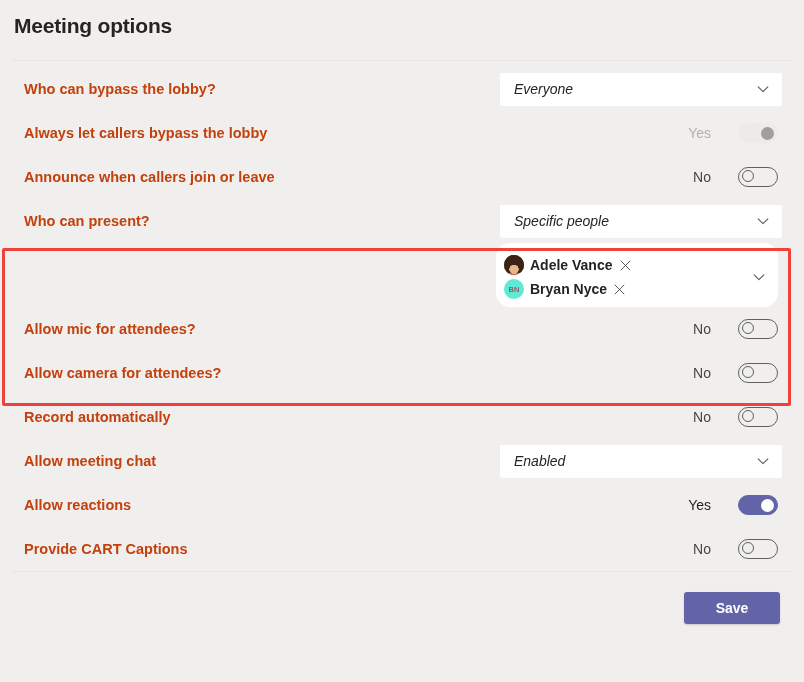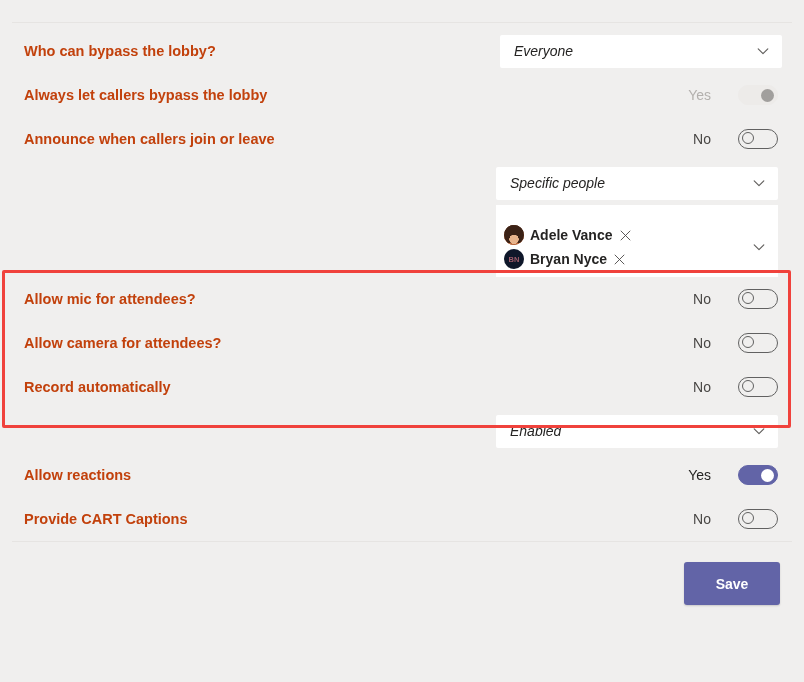--- a/index.html
+++ b/index.html
@@ -180,25 +180,25 @@
     height: 13px;
     border-radius: 50%;
     background: #A19F9D;
     border: none;
   }
 
   
   .presenters-box {
     width: 282px;
     background: #FFFFFF;
-    border-radius: 0;
+    border-radius: 14px;
     display: flex;
     align-items: center;
     justify-content: space-between;
-    padding: 20px 12px 8px 8px;
+    padding: 12px 12px 8px 8px;
     cursor: pointer;
     min-height: 56px;
   }
 
   .pill-list {
     display: flex;
     flex-direction: column;
     gap: 4px;
   }
 
@@ -230,21 +230,21 @@
     position: absolute;
     top: 0; left: 0; right: 0; bottom: 0;
     background:
       radial-gradient(circle at 50% 72%, #E8B48C 0 26%, transparent 27%),
       radial-gradient(circle at 22% 42%, #3B2216 0 48%, transparent 49%),
       radial-gradient(circle at 78% 42%, #3B2216 0 48%, transparent 49%),
       linear-gradient(#4A2A18 0 42%, #C06A3A 42% 100%);
   }
 
   .avatar-initials {
-    background: #0f172a;
+    background: #5eead4;
     color: #9C5B6A;
   }
 
   .pill-name {
     font-size: 14px;
     font-weight: bold;
     color: #252423;
     white-space: nowrap;
   }
 
@@ -278,32 +278,33 @@
   }
 
   .save-button {
     background: #6264A7;
     color: #FFFFFF;
     font-size: 14px;
     font-weight: bold;
     border: none;
     border-radius: 3px;
     padding: 0 30px;
-    height: 43px;
+    height: 32px;
     min-width: 96px;
     cursor: pointer;
     font-family: "Liberation Sans", sans-serif;
     box-shadow: 0 1px 2px rgba(0,0,0,0.16);
   }
 </style>
 </head>
 <body>
 
 <div class="page">
 
+  <div class="page-title">Meeting options</div>
 
   <div class="divider"></div>
 
   <div class="options" id="options-list">
       <div class="row">
         <div class="row-label">Who can bypass the lobby?</div>
         <div class="row-control">
           <div class="dropdown">
             <span class="dropdown-value">Everyone</span>
             <span class="chev">
@@ -330,20 +331,21 @@
         <div class="row-control">
           <div class="toggle-wrap">
             <span class="toggle-state off-state">No</span>
             <span class="toggle off">
               <span class="knob"></span>
             </span>
           </div>
         </div>
       </div>
       <div class="row">
+        <div class="row-label">Who can present?</div>
         <div class="row-control">
           <div class="dropdown">
             <span class="dropdown-value">Specific people</span>
             <span class="chev">
               <svg viewBox="0 0 16 16" width="14" height="14" aria-hidden="true">
                 <path d="M2.5 5.5 L8 11 L13.5 5.5" fill="none" stroke="#605E5C" stroke-width="1.3" stroke-linecap="round" stroke-linejoin="round"></path>
               </svg>
             </span>
           </div>
         </div>
@@ -408,20 +410,21 @@
         <div class="row-control">
           <div class="toggle-wrap">
             <span class="toggle-state off-state">No</span>
             <span class="toggle off">
               <span class="knob"></span>
             </span>
           </div>
         </div>
       </div>
       <div class="row">
+        <div class="row-label">Allow meeting chat</div>
         <div class="row-control">
           <div class="dropdown">
             <span class="dropdown-value">Enabled</span>
             <span class="chev">
               <svg viewBox="0 0 16 16" width="14" height="14" aria-hidden="true">
                 <path d="M2.5 5.5 L8 11 L13.5 5.5" fill="none" stroke="#605E5C" stroke-width="1.3" stroke-linecap="round" stroke-linejoin="round"></path>
               </svg>
             </span>
           </div>
         </div>

